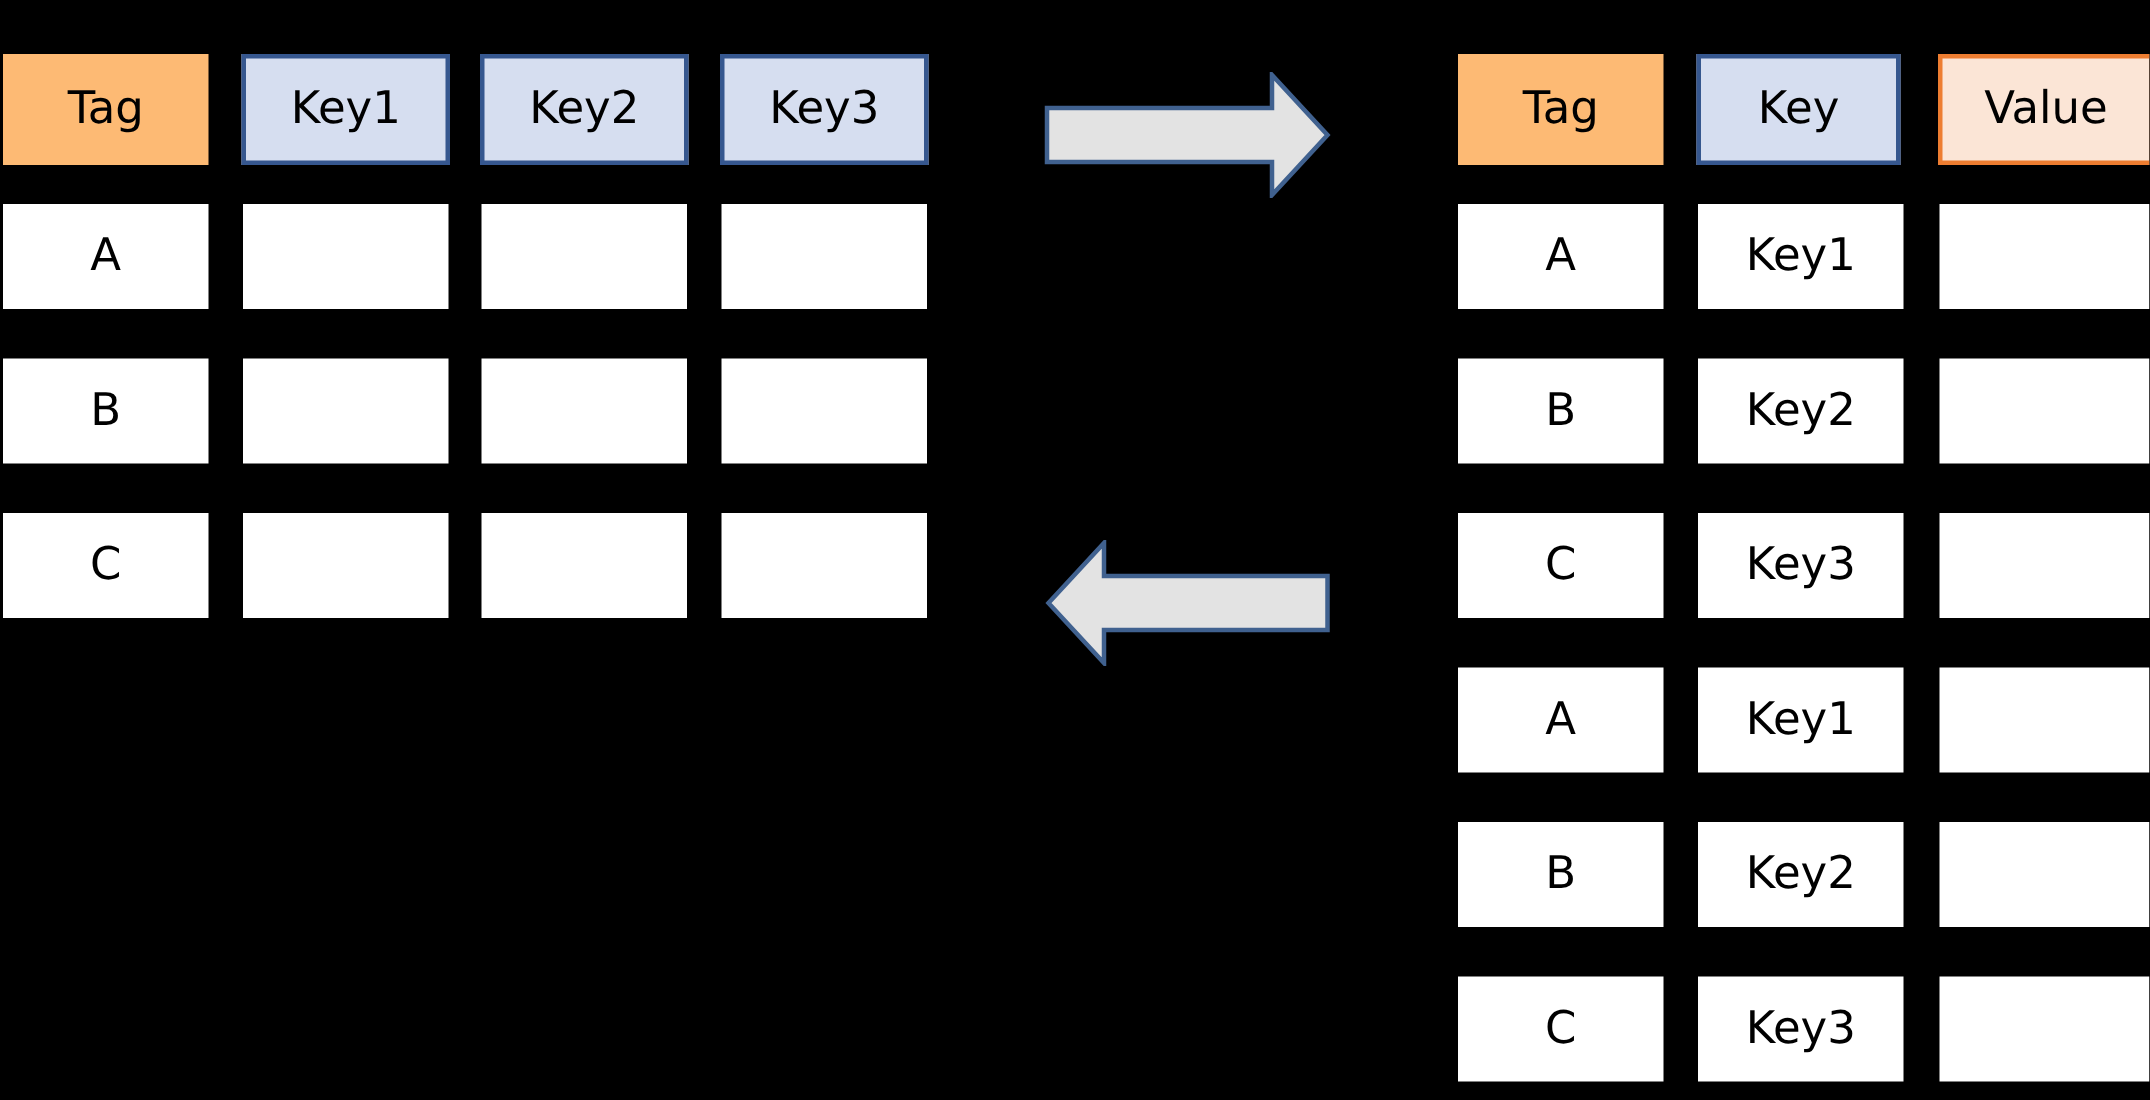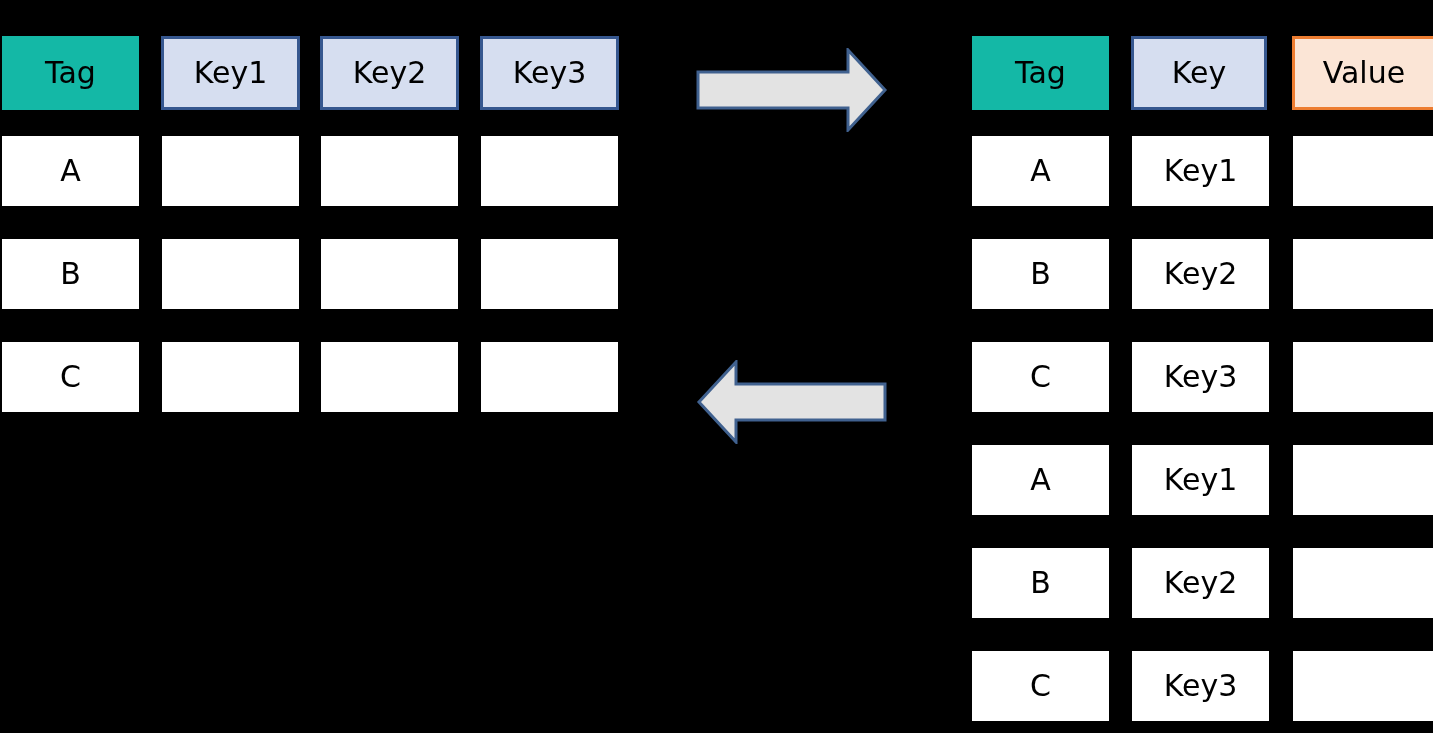--- a/index.html
+++ b/index.html
@@ -21,21 +21,21 @@
     display: flex;
     align-items: center;
     justify-content: center;
     font-size: 30px;
     line-height: 1;
     color: #000000;
     background: #FFFFFF;
     white-space: nowrap;
   }
   .cell.hdr-tag {
-    background: #14b8a6;
+    background: #fdba74;
     border: none;
   }
   .cell.hdr-key {
     background: #D6DEF0;
     border: 3px solid #36578F;
   }
   .cell.hdr-value {
     background: #FBE5D6;
     border: 3px solid #ED7D31;
   }

